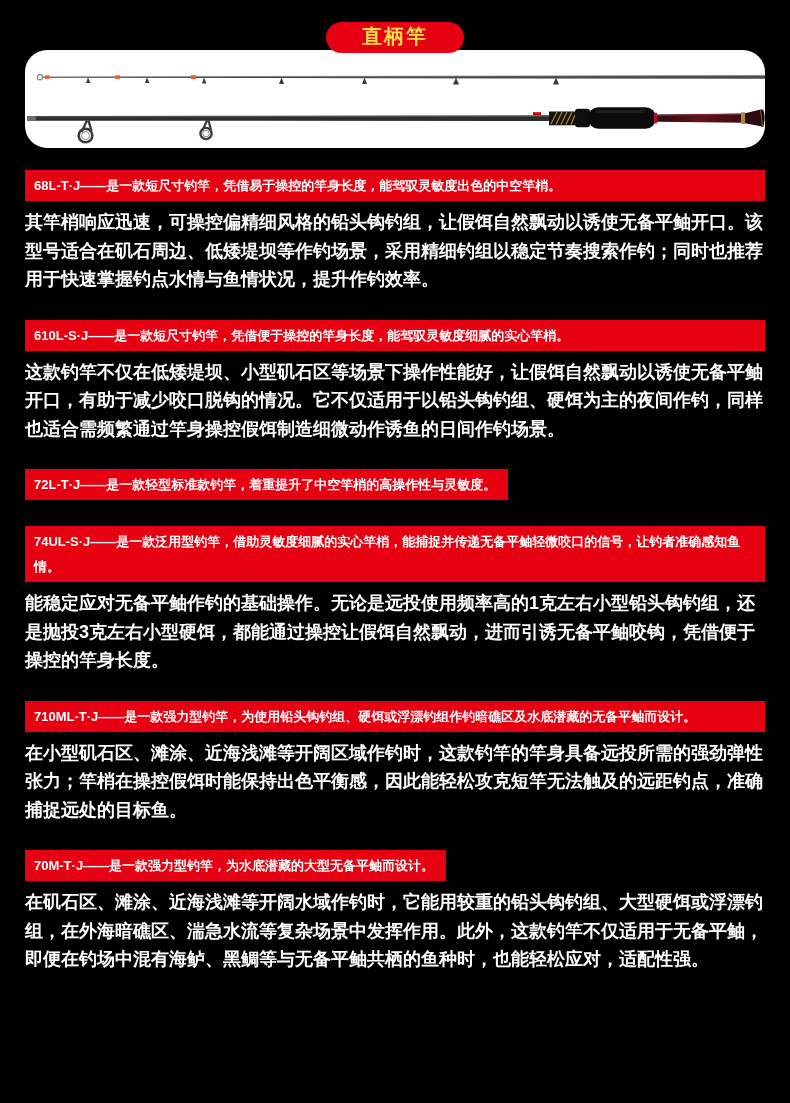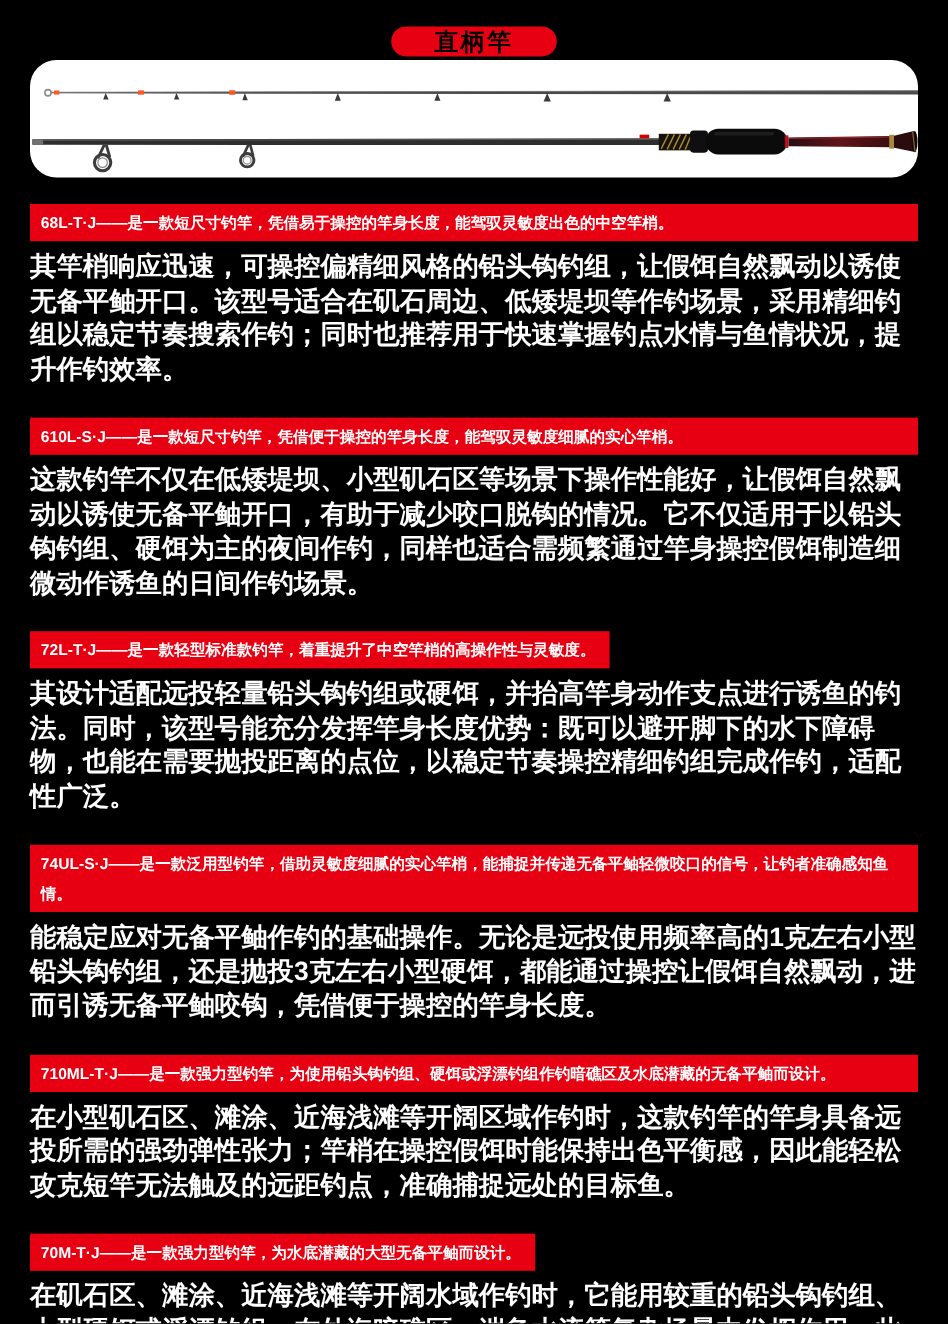--- a/index.html
+++ b/index.html
@@ -1,30 +1,30 @@
 <!DOCTYPE html>
 <html><head>
 <meta charset="utf-8">
 <style>
   html,body{margin:0;padding:0;background:#000;}
   .page{position:relative;width:790px;height:1103px;background:#000;overflow:hidden;
         font-family:"Liberation Sans","DejaVu Sans",sans-serif;}
   .badge{position:absolute;top:22px;left:50%;transform:translateX(-50%);
-         background:#e60012;color:#000000;height:25px;line-height:28px;
+         background:#e60012;color:#fde047;height:31px;line-height:28px;
          padding:0 36px;border-radius:16px;font-size:20px;font-weight:700;
          letter-spacing:2px;z-index:2;white-space:nowrap;}
   .panel{position:absolute;top:50px;left:25px;width:740px;height:98px;
          background:#fff;border-radius:22px;z-index:1;}
   .content{position:absolute;top:148px;left:0;width:790px;}
   .spec{margin:26px 25px 0 25px;}
   .spec.first{margin-top:22px;}
   .bar{background:#e60012;color:#fff;font-size:13px;font-weight:700;
        line-height:25px;padding:3px 9px;margin:0;box-sizing:border-box;width:100%;}
   .bar.fit{width:fit-content;max-width:100%;padding-right:12px;text-align:center;}
-  .body{color:#fff;font-size:22px;font-weight:600;line-height:28.5px;
+  .body{color:#fff;font-size:18px;font-weight:600;line-height:28.5px;
         margin:7px 0 0 0;text-align:left;}
 </style>
 </head>
 <body>
 
 <div class="page">
 
   <div class="badge">
     <span>直柄竿</span>
   </div>
@@ -105,21 +105,20 @@
       <p class="body">其竿梢响应迅速，可操控偏精细风格的铅头钩钓组，让假饵自然飘动以诱使无备平鲉开口。该型号适合在矶石周边、低矮堤坝等作钓场景，采用精细钓组以稳定节奏搜索作钓；同时也推荐用于快速掌握钓点水情与鱼情状况，提升作钓效率。</p>
     </section>
 
     <section class="spec">
       <h2 class="bar">610L-S·J——是一款短尺寸钓竿，凭借便于操控的竿身长度，能驾驭灵敏度细腻的实心竿梢。</h2>
       <p class="body">这款钓竿不仅在低矮堤坝、小型矶石区等场景下操作性能好，让假饵自然飘动以诱使无备平鲉开口，有助于减少咬口脱钩的情况。它不仅适用于以铅头钩钓组、硬饵为主的夜间作钓，同样也适合需频繁通过竿身操控假饵制造细微动作诱鱼的日间作钓场景。</p>
     </section>
 
     <section class="spec">
       <h2 class="bar fit">72L-T·J——是一款轻型标准款钓竿，着重提升了中空竿梢的高操作性与灵敏度。</h2>
-      <p class="body">其设计适配远投轻量铅头钩钓组或硬饵，并抬高竿身动作支点进行诱鱼的钓法。同时，该型号能充分发挥竿身长度优势：既可以避开脚下的水下障碍物，也能在需要抛投距离的点位，以稳定节奏操控精细钓组完成作钓，适配性广泛。</p>
     </section>
 
     <section class="spec">
       <h2 class="bar">74UL-S·J——是一款泛用型钓竿，借助灵敏度细腻的实心竿梢，能捕捉并传递无备平鲉轻微咬口的信号，让钓者准确感知鱼情。</h2>
       <p class="body">能稳定应对无备平鲉作钓的基础操作。无论是远投使用频率高的1克左右小型铅头钩钓组，还是抛投3克左右小型硬饵，都能通过操控让假饵自然飘动，进而引诱无备平鲉咬钩，凭借便于操控的竿身长度。</p>
     </section>
 
     <section class="spec">
       <h2 class="bar">710ML-T·J——是一款强力型钓竿，为使用铅头钩钓组、硬饵或浮漂钓组作钓暗礁区及水底潜藏的无备平鲉而设计。</h2>
       <p class="body">在小型矶石区、滩涂、近海浅滩等开阔区域作钓时，这款钓竿的竿身具备远投所需的强劲弹性张力；竿梢在操控假饵时能保持出色平衡感，因此能轻松攻克短竿无法触及的远距钓点，准确捕捉远处的目标鱼。</p>

